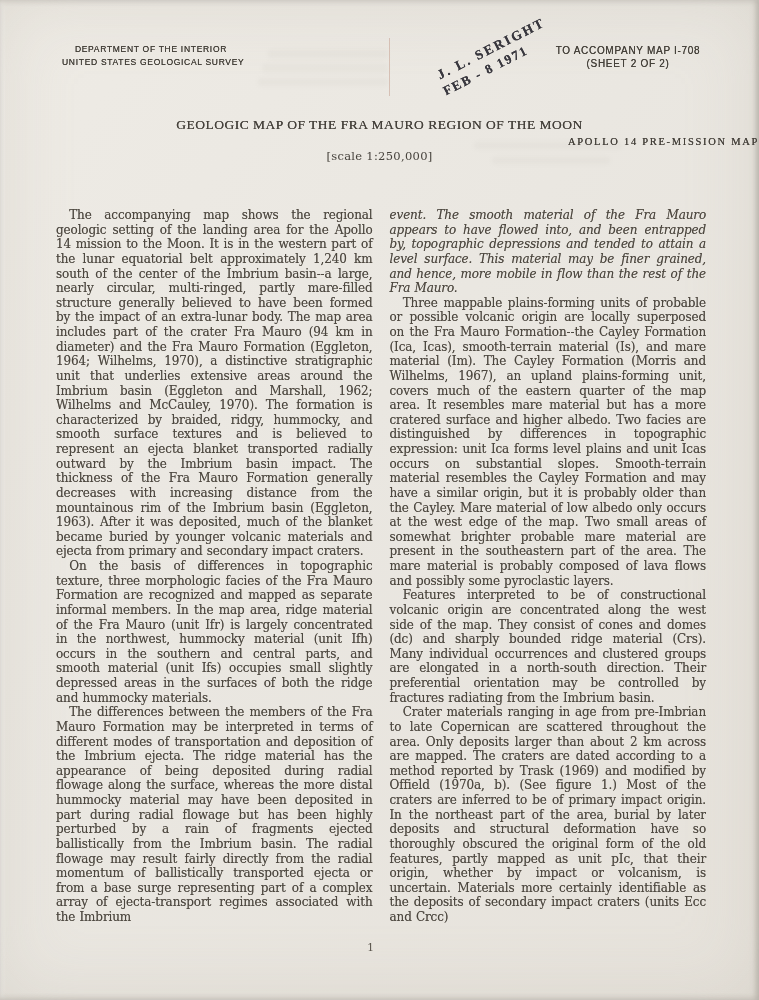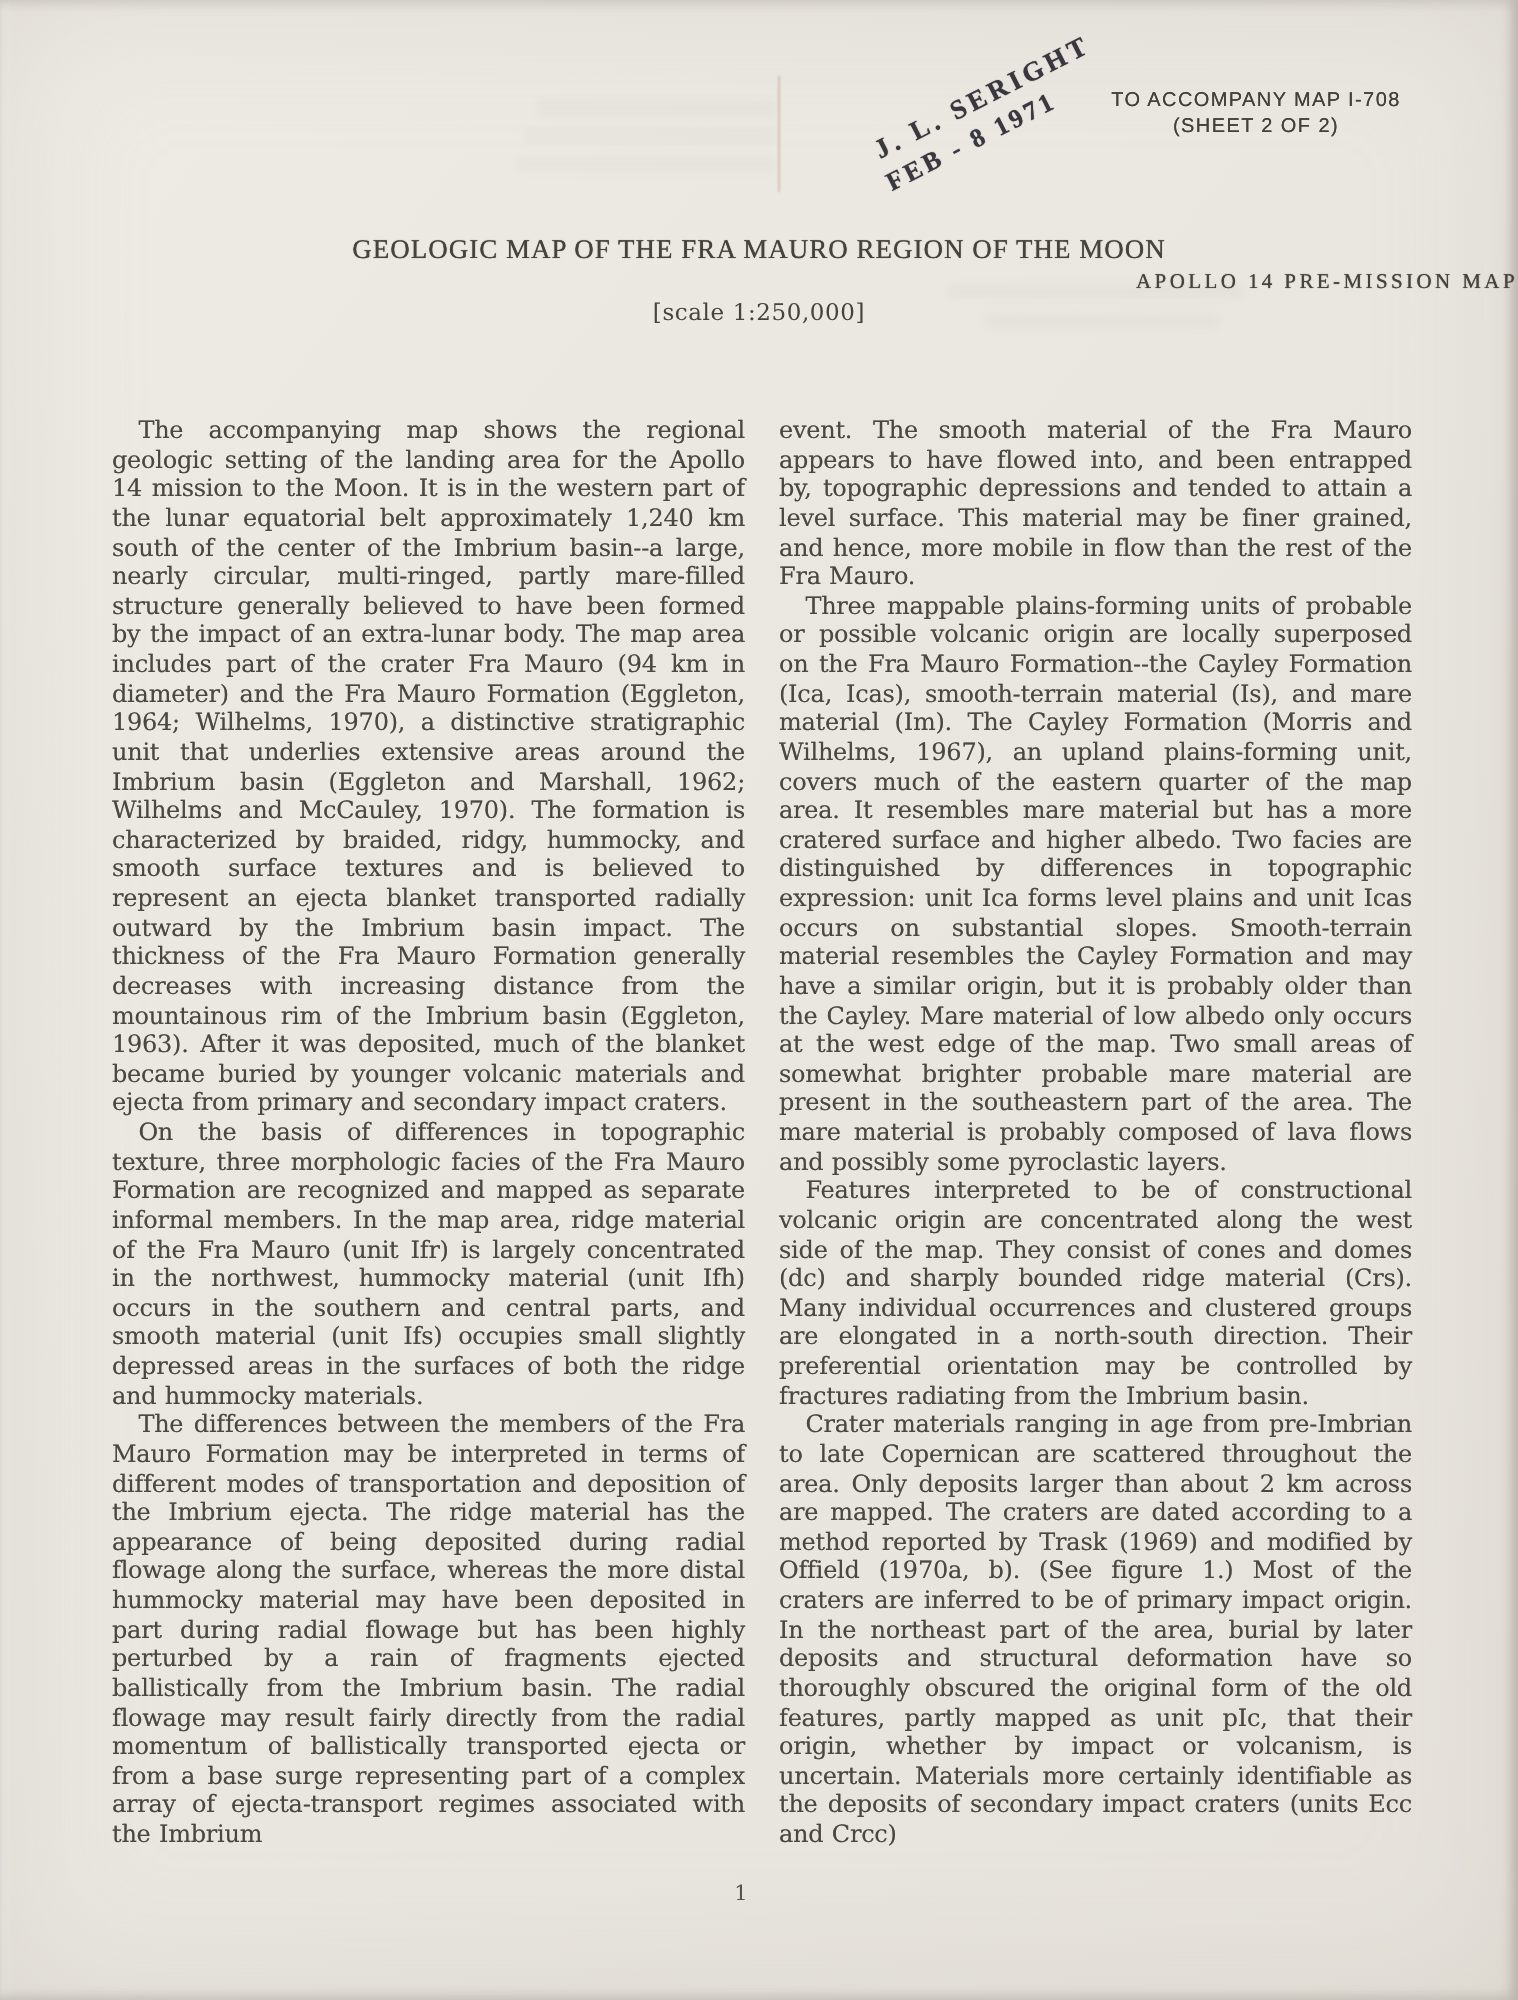--- a/index.html
+++ b/index.html
@@ -60,21 +60,21 @@
   .columns{
     position:absolute;left:56px;top:208px;width:650px;display:flex;gap:17px;
     color:var(--body-ink,#4c473f);
   }
   .col{width:316.5px;}
   .para{
     margin:0;font-size:12px;line-height:14.62px;letter-spacing:-0.12px;word-spacing:0.5px;
     text-align:justify;text-indent:1.1em;
     text-shadow:0 0 0.3px rgba(72,66,58,0.55);
   }
-  .para.cont{text-indent:0;}
+  .para.cont{text-indent:0;font-style:italic;}
   
   .pagenum{
     position:absolute;left:0;top:941px;width:759px;text-align:center;
     transform:translateX(-9px);font-size:10.5px;color:#565149;
   }
   
   .ghost{position:absolute;background:#aaa49a;opacity:0.08;filter:blur(2px);border-radius:2px;}
   .g1{left:268px;top:50px;width:120px;height:8px;}
   .g2{left:262px;top:64px;width:126px;height:8px;}
   .g3{left:258px;top:78px;width:130px;height:8px;}
@@ -90,20 +90,24 @@
 
 <div class="page">
 
   <div class="ghost g1"></div>
   <div class="ghost g2"></div>
   <div class="ghost g3"></div>
   <div class="ghost g4"></div>
   <div class="ghost g5"></div>
   <div class="crease"></div>
 
+  <div class="agency">
+    <div>DEPARTMENT OF THE INTERIOR</div>
+    <div>UNITED STATES GEOLOGICAL SURVEY</div>
+  </div>
 
   <div class="stamp">
     <div class="stamp-inner">
       <div class="stamp-name">J. L. SERIGHT</div>
       <div class="stamp-date">FEB - 8 1971</div>
     </div>
   </div>
 
   <div class="mapref">
     <div>TO ACCOMPANY MAP I-708</div>

